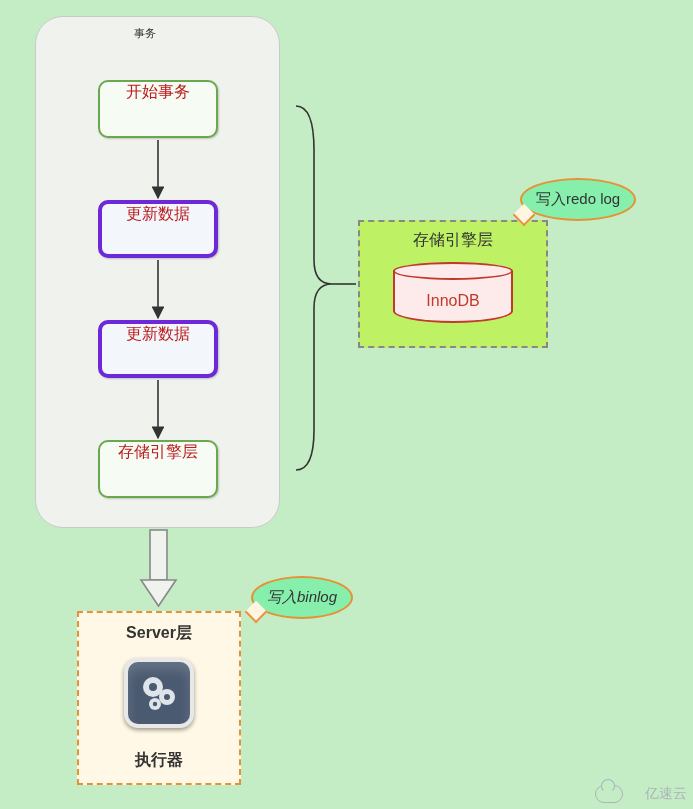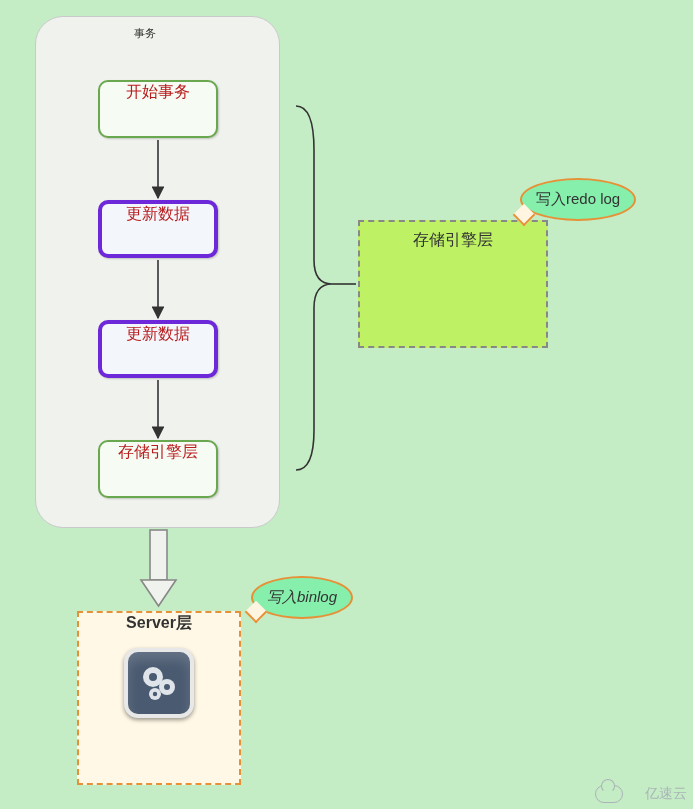--- a/index.html
+++ b/index.html
@@ -80,20 +80,21 @@
       color: #c0392b; font-size: 16px;
     }
 
     .server-box {
       position: absolute;
       left: 77px; top: 611px;
       width: 164px; height: 174px;
       border: 2px dashed #e69138;
       background: #fff8e6;
       text-align: center;
+      padding-top: 10px;
       color: #333;
       font-weight: bold;
     }
     .server-box .bottom-lbl {
       position: absolute;
       bottom: 12px; left: 0; width: 100%;
       font-weight: bold;
       font-size: 16px;
     }
     .gear-icon {
@@ -169,36 +170,42 @@
   </div>
 <div class="node node-blue  n3">
     <span>更新数据</span>
   </div>
 <div class="node node-green n4">
     <span>存储引擎层</span>
   </div>
 
 <div class="storage-box">
   <span>存储引擎层</span>
+  <div class="db-cyl">
+    <div class="body"></div>
+    <div class="top"></div>
+    <div class="lbl">InnoDB</div>
+  </div>
 </div>
 
 <div class="server-box">
   <span>Server层</span>
   <div class="gear-icon">
     <svg width="46" height="46" viewBox="0 0 46 46">
       <g fill="#dfe4ea">
         <circle cx="17" cy="17" r="10"></circle>
           <circle cx="17" cy="17" r="4" fill="#4a5a70"></circle>
         <circle cx="31" cy="27" r="8"></circle>
           <circle cx="31" cy="27" r="3" fill="#4a5a70"></circle>
         <circle cx="19" cy="34" r="6"></circle>
           <circle cx="19" cy="34" r="2.2" fill="#4a5a70"></circle>
       </g>
     </svg>
   </div>
+  <div class="bottom-lbl">执行器</div>
 </div>
 
 <div class="bubble bubble-redo">
   <span>写入redo log</span>
   <div class="tail"></div>
 </div>
 <div class="bubble bubble-binlog">
   <span>写入binlog</span>
   <div class="tail"></div>
 </div>

